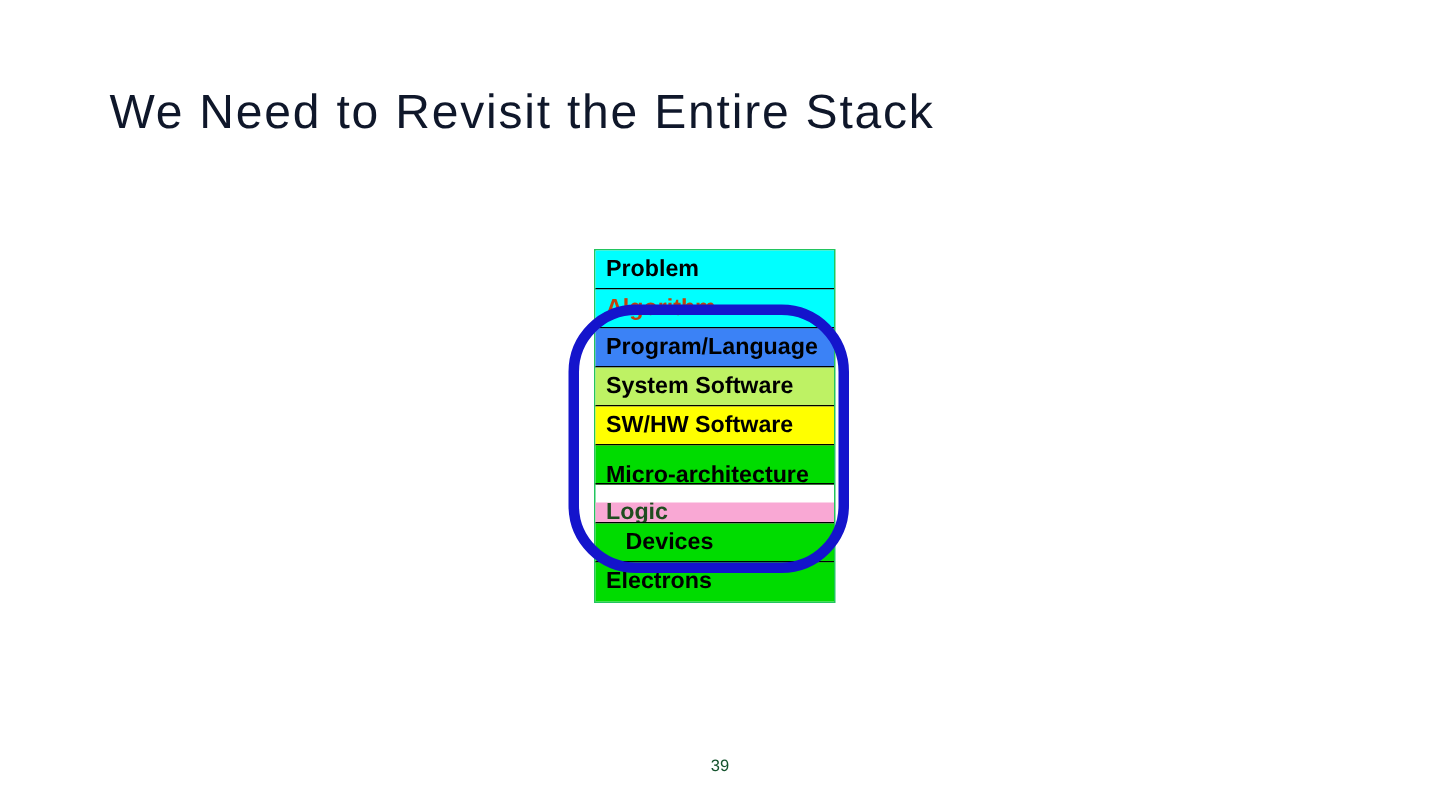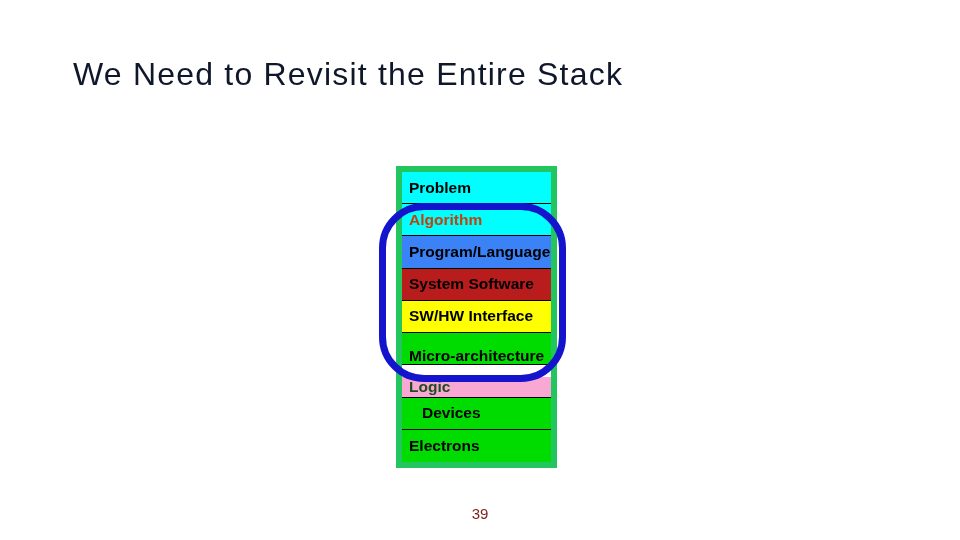--- a/index.html
+++ b/index.html
@@ -24,23 +24,23 @@
     font-weight: 400;
     letter-spacing: 1.2px;
     color: #0f172a;
     white-space: nowrap;
   }
   .stack {
     position: absolute;
     left: 396px;
     top: 166px;
     width: 161px;
-    height: 302px;
+    height: 236px;
     box-sizing: border-box;
-    border: 6px solid #22c55e;
+    border: 1px solid #22c55e;
     display: grid;
     grid-template-rows: repeat(9, 1fr);
     z-index: 1;
   }
   .stack-row {
     box-sizing: border-box;
     border-bottom: 1px solid #000000;
     display: flex;
     align-items: center;
     padding-left: 7px;
@@ -63,45 +63,45 @@
     border-radius: 45px;
     z-index: 2;
     pointer-events: none;
   }
   .page-number {
     position: absolute;
     left: 0;
     right: 0;
     top: 505px;
     text-align: center;
-    font-size: 15px;
-    color: #7f1d1d;
+    font-size: 11px;
+    color: #14532d;
   }
 </style>
 </head>
 <body>
 
 <div class="slide">
   <h1 class="title">We Need to Revisit the Entire Stack</h1>
 
   <div class="stack" id="stack">
       <div class="stack-row" style="background: rgb(0, 255, 255);">
         <span style="color: rgb(0, 0, 0);">Problem</span>
       </div>
       <div class="stack-row" style="background: rgb(0, 255, 255);">
         <span style="color: #c2410c;">Algorithm</span>
       </div>
       <div class="stack-row" style="background: #3b82f6;">
         <span style="color: rgb(0, 0, 0);">Program/Language</span>
       </div>
-      <div class="stack-row" style="background: #b91c1c;">
+      <div class="stack-row" style="background: #bef264;">
         <span style="color: rgb(0, 0, 0);">System Software</span>
       </div>
       <div class="stack-row" style="background: rgb(255, 255, 0);">
-        <span style="color: rgb(0, 0, 0);">SW/HW Interface</span>
+        <span style="color: rgb(0, 0, 0);">SW/HW Software</span>
       </div>
       <div class="stack-row" style="background: rgb(0, 220, 0);">
         <span style="color: rgb(0, 0, 0); margin-top: 15px;">Micro-architecture</span>
       </div>
       <div class="stack-row" style="background: #f9a8d4; margin-top: 12px;">
         <span style="color: rgb(31, 77, 31);">Logic</span>
       </div>
       <div class="stack-row" style="background: rgb(0, 220, 0); padding-left: 20px;">
         <span style="color: rgb(0, 0, 0);">Devices</span>
       </div>

